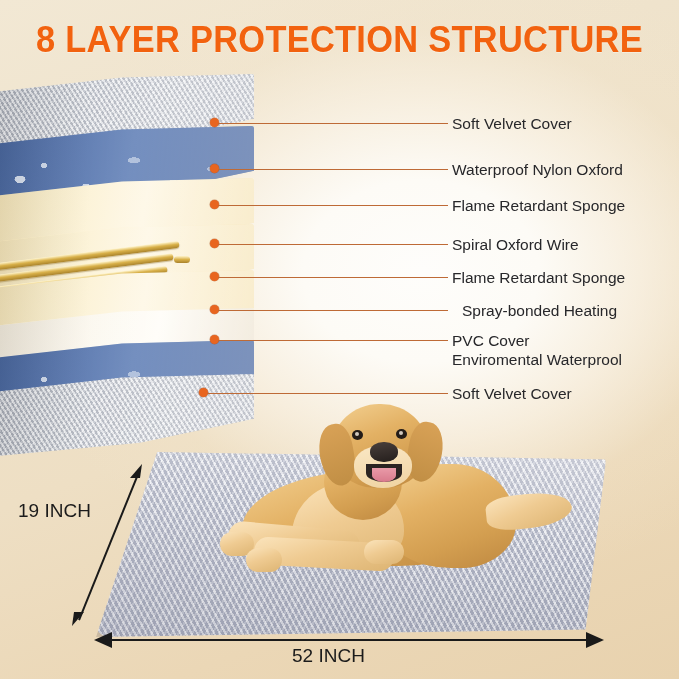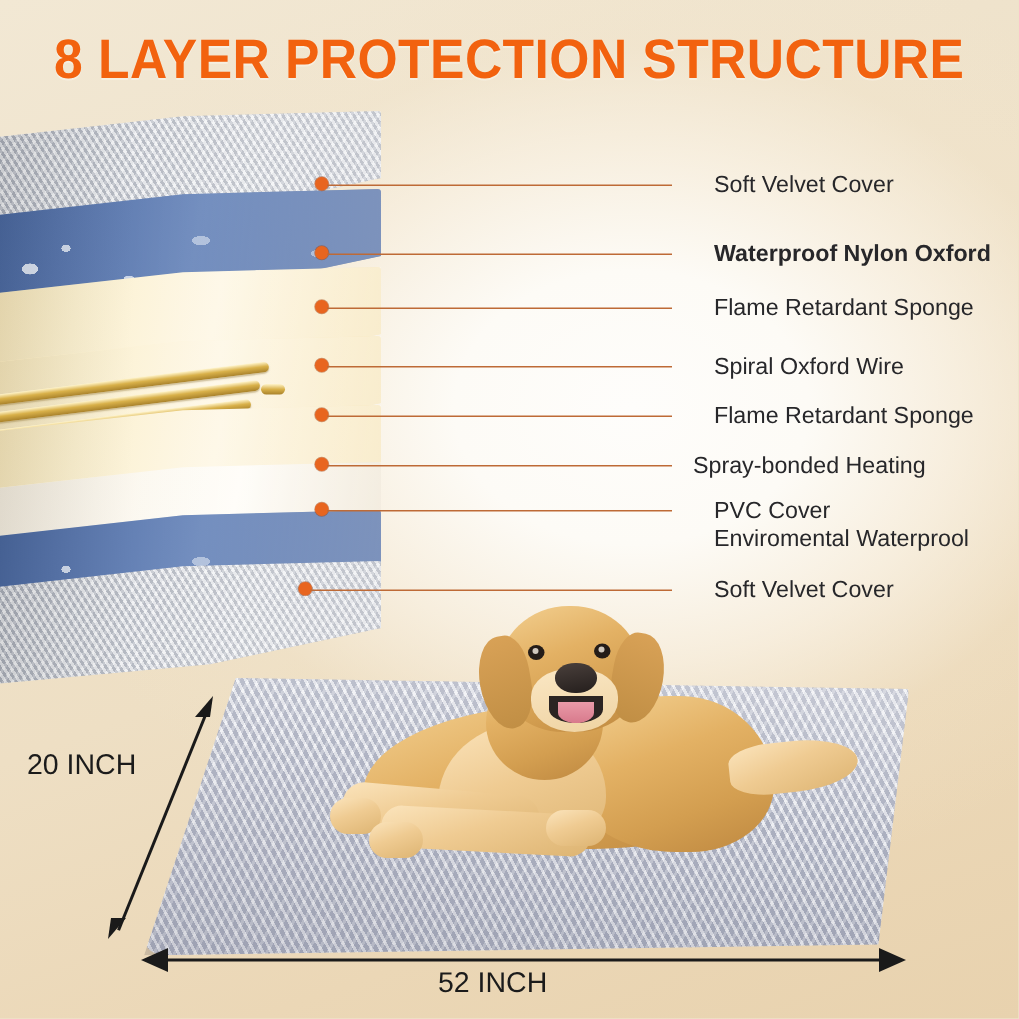--- a/index.html
+++ b/index.html
@@ -83,21 +83,21 @@
     background:linear-gradient(180deg,#FFF4CB 0%,#D9B14A 50%,#A9822B 100%);
   }
 
   
   .lead{position:absolute;height:1px;background:#BE6A36;}
   .dot{
     position:absolute;width:9px;height:9px;border-radius:50%;
     background:#E8651F;box-shadow:0 0 0 .5px rgba(160,60,10,.5);
   }
   .lbl{
-    position:absolute;left:476px;
+    position:absolute;left:452px;
     font-family:"Liberation Sans", sans-serif;
     font-size:15.5px;color:#27272A;line-height:19px;white-space:nowrap;
   }
 
   
   #mat{
     position:absolute;left:96px;top:452px;width:510px;height:185px;
     background:
       repeating-linear-gradient(62deg, rgba(255,255,255,.55) 0 2px, rgba(150,155,172,.30) 2px 5px),
       repeating-linear-gradient(-62deg, rgba(255,255,255,.38) 0 2px, rgba(138,143,162,.22) 2px 6px),
@@ -174,21 +174,21 @@
       <div class="sheet velvet"></div>
     </div>
   </div>
 
   <div class="dot" style="left:210px;top:118px;"></div>
   <div class="lead" style="left:218px;top:123px;width:230px;"></div>
   <div class="lbl" style="top:114px;">Soft Velvet Cover</div>
 
   <div class="dot" style="left:210px;top:164px;"></div>
   <div class="lead" style="left:218px;top:169px;width:230px;"></div>
-  <div class="lbl" style="top:160px;font-weight:bold;">Waterproof Nylon Oxford</div>
+  <div class="lbl" style="top:160px;">Waterproof Nylon Oxford</div>
 
   <div class="dot" style="left:210px;top:200px;"></div>
   <div class="lead" style="left:218px;top:205px;width:230px;"></div>
   <div class="lbl" style="top:196px;">Flame Retardant Sponge</div>
 
   <div class="dot" style="left:210px;top:239px;"></div>
   <div class="lead" style="left:218px;top:244px;width:230px;"></div>
   <div class="lbl" style="top:235px;">Spiral Oxford Wire</div>
 
   <div class="dot" style="left:210px;top:272px;"></div>
@@ -249,21 +249,21 @@
     <div class="dg furL" style="left:250px;top:96px;width:86px;height:34px;border-radius:40% 60% 60% 40%;transform:rotate(-6deg);"></div>
   </div>
 
   <div class="arrowline" style="left:108px;top:466px;width:2px;height:160px;transform:rotate(22deg);transform-origin:50% 50%;"></div>
   <svg style="position:absolute;left:126px;top:464px;" width="20" height="18" viewBox="0 0 20 18">
     <polygon points="16,0 4,14 14,14" fill="#1A1A1A"></polygon>
   </svg>
   <svg style="position:absolute;left:68px;top:608px;" width="20" height="18" viewBox="0 0 20 18">
     <polygon points="4,18 16,4 6,4" fill="#1A1A1A"></polygon>
   </svg>
-  <div class="dim" style="left:18px;top:500px;">20 INCH</div>
+  <div class="dim" style="left:18px;top:500px;">19 INCH</div>
 
   <div class="arrowline" style="left:104px;top:639px;width:490px;height:2px;"></div>
   <svg style="position:absolute;left:94px;top:632px;" width="20" height="16" viewBox="0 0 20 16">
     <polygon points="0,8 18,0 18,16" fill="#1A1A1A"></polygon>
   </svg>
   <svg style="position:absolute;left:584px;top:632px;" width="20" height="16" viewBox="0 0 20 16">
     <polygon points="20,8 2,0 2,16" fill="#1A1A1A"></polygon>
   </svg>
   <div class="dim" style="left:292px;top:645px;">52 INCH</div>
 

